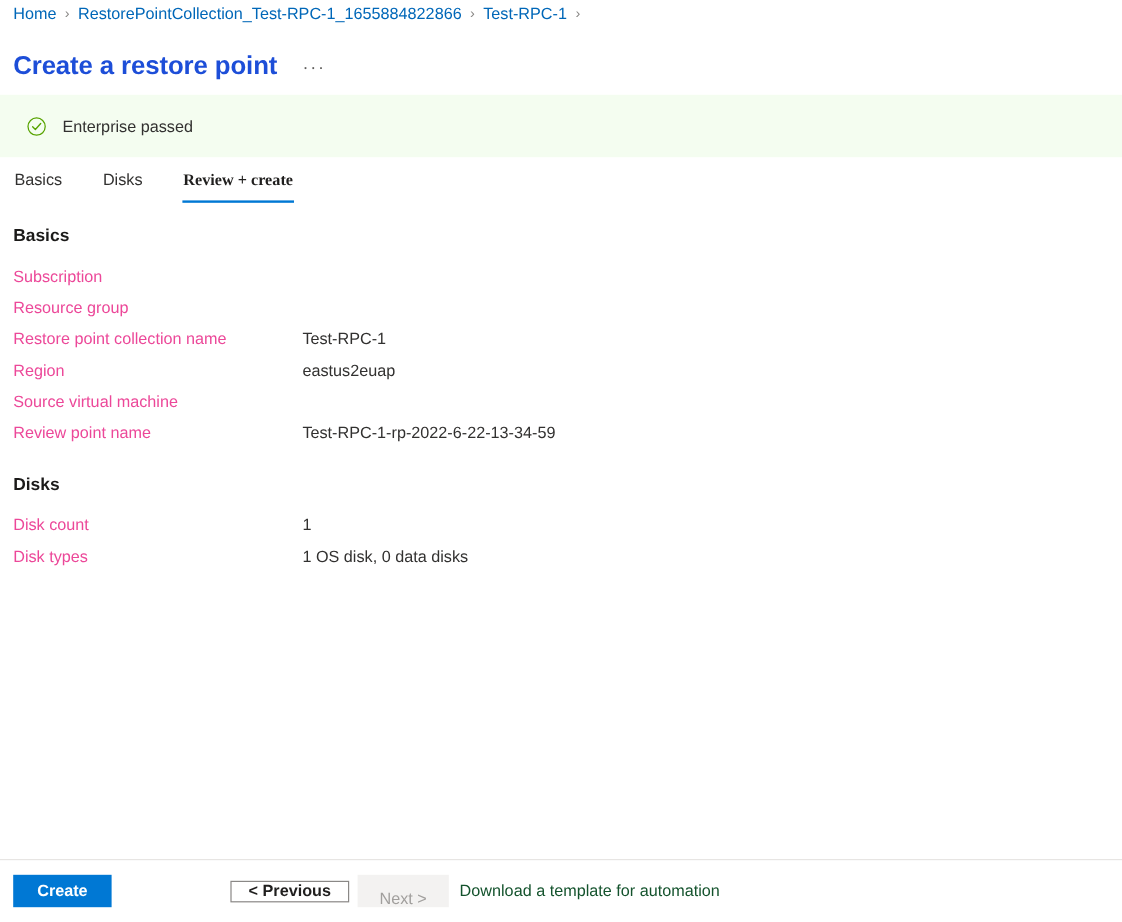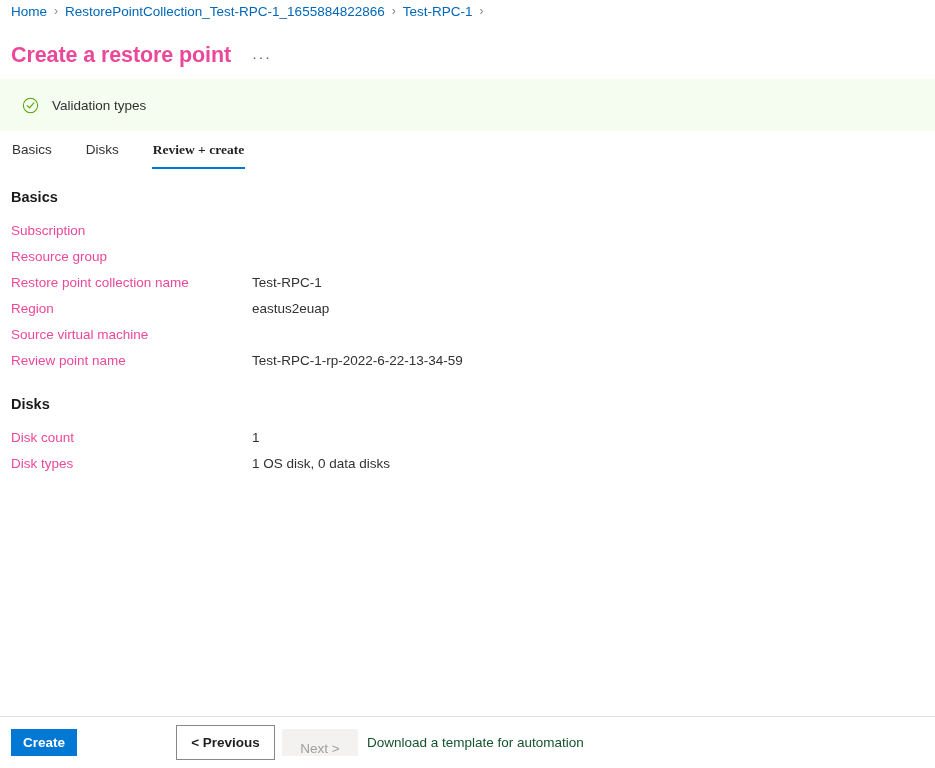--- a/index.html
+++ b/index.html
@@ -45,21 +45,21 @@
   .title-row {
     position: absolute;
     left: 11px;
     top: 27px;
     display: flex;
     align-items: center;
   }
   .page-title {
     font-size: 21.5px;
     font-weight: bold;
-    color: #ec4899;
+    color: #1d4ed8;
     letter-spacing: -0.1px;
     line-height: 28px;
   }
   .ellipsis-menu {
     margin-left: 18px;
     color: #605e5c;
     font-size: 15px;
     letter-spacing: 1.5px;
     cursor: pointer;
     line-height: 20px;
@@ -161,35 +161,35 @@
     left: 0;
     top: 717px;
     width: 935px;
     height: 51px;
     background: #ffffff;
     display: flex;
     align-items: center;
   }
   .btn-create {
     margin-left: 11px;
-    width: 66px;
+    width: 82px;
     height: 27px;
     background: #0078d4;
     color: #ffffff;
     font-size: 13.5px;
     font-weight: bold;
     border: none;
     cursor: pointer;
     font-family: "Liberation Sans", sans-serif;
     padding: 0;
   }
   .btn-prev {
     margin-left: 99px;
     width: 99px;
-    height: 35px;
+    height: 18px;
     background: #ffffff;
     color: #201f1e;
     border: 1px solid #8a8886;
     font-size: 13.5px;
     font-weight: bold;
     cursor: pointer;
     font-family: "Liberation Sans", sans-serif;
     padding: 0;
   }
   .btn-next {
@@ -227,21 +227,21 @@
 <div class="title-row">
   <h1 class="page-title">Create a restore point</h1>
   <span class="ellipsis-menu">···</span>
 </div>
 
 <div class="validation-banner">
   <svg class="check-icon" viewBox="0 0 18 18">
     <circle cx="9" cy="9" r="7.6" fill="none" stroke="#57a300" stroke-width="1.1"></circle>
     <path d="M5.5 9.2 L7.9 11.6 L12.6 6.3" fill="none" stroke="#57a300" stroke-width="1.2" stroke-linecap="round" stroke-linejoin="round"></path>
   </svg>
-  <span class="validation-text">Validation types</span>
+  <span class="validation-text">Enterprise passed</span>
 </div>
 
 <div class="tabs">
   <div class="tab">Basics</div>
   <div class="tab">Disks</div>
   <div class="tab active">Review + create</div>
 </div>
 
 <section class="section section-basics">
   <h2 class="section-heading">Basics</h2>

